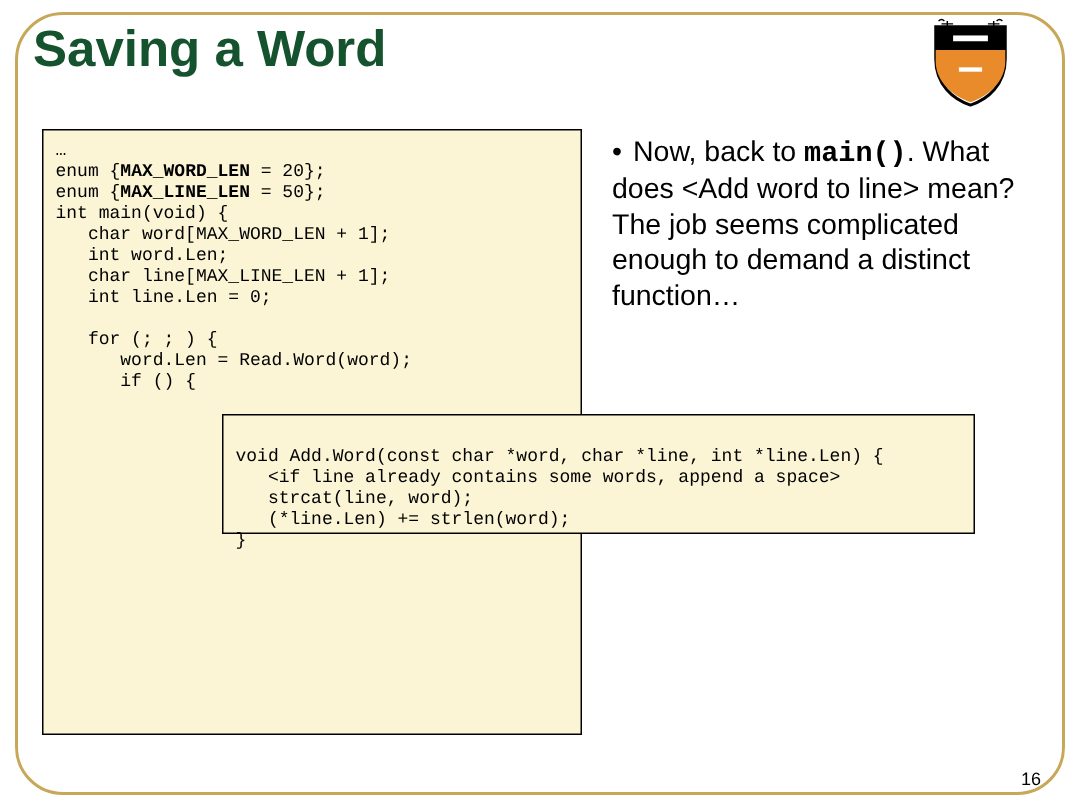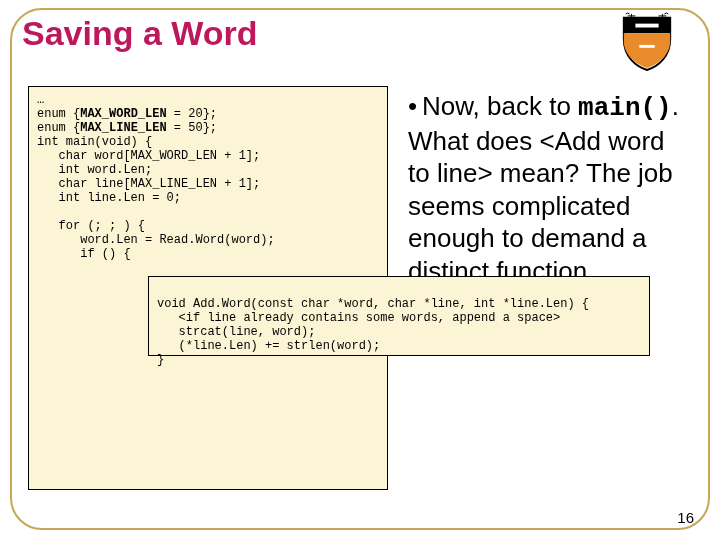--- a/index.html
+++ b/index.html
@@ -1,40 +1,40 @@
 <!DOCTYPE html>
 <html><head>
 <meta charset="utf-8">
 <style>
   * { margin: 0; padding: 0; box-sizing: border-box; }
   body { width: 720px; height: 540px; background: #fff; font-family: Arial, sans-serif; position: relative; }
   .slide { width: 720px; height: 540px; position: relative; padding: 14px 22px; background: #fff; }
   .frame { position: absolute; inset: 8px 10px 10px 10px; border: 2px solid #c7a758; border-radius: 32px; pointer-events: none; }
-  .title { font-size: 34px; font-weight: bold; color: #be185d; margin-bottom: 10px; }
+  .title { font-size: 34px; font-weight: bold; color: #14532d; margin-bottom: 10px; }
   .crest { position: absolute; top: 12px; right: 44px; width: 58px; height: 60px; }
   .codebox-main {
     position: absolute; top: 86px; left: 28px;
     width: 360px; height: 404px;
     background: #fbf5d6; border: 1px solid #000;
     padding: 6px 8px;
     font-family: "Courier New", monospace; font-size: 12px; line-height: 14px;
     white-space: pre; color: #000;
   }
   .codebox-snip {
     position: absolute; top: 276px; left: 148px;
     width: 502px; height: 80px;
     background: #fbf5d6; border: 1px solid #000;
     padding: 20px 8px;
     font-family: "Courier New", monospace; font-size: 12px; line-height: 14px;
     white-space: pre; color: #000;
   }
-  .bullet { position: absolute; top: 90px; left: 408px; width: 282px; font-size: 26px; color: #000; line-height: 1.25; }
+  .bullet { position: absolute; top: 90px; left: 408px; width: 282px; font-size: 19px; color: #000; line-height: 1.25; }
   .bullet .dot { display:inline-block; width: 14px; }
   .bullet .mono { font-family: "Courier New", monospace; font-weight: bold; }
-  .pagenum { position: absolute; bottom: 14px; right: 26px; font-size: 15px; color: #000; }
+  .pagenum { position: absolute; bottom: 14px; right: 26px; font-size: 12px; color: #000; }
   b.kw { font-weight: bold; text-align: right; }
 </style>
 </head>
 <body>
 
 <div class="slide">
   <div class="frame"></div>
 
   <div class="title">Saving a Word</div>
 

